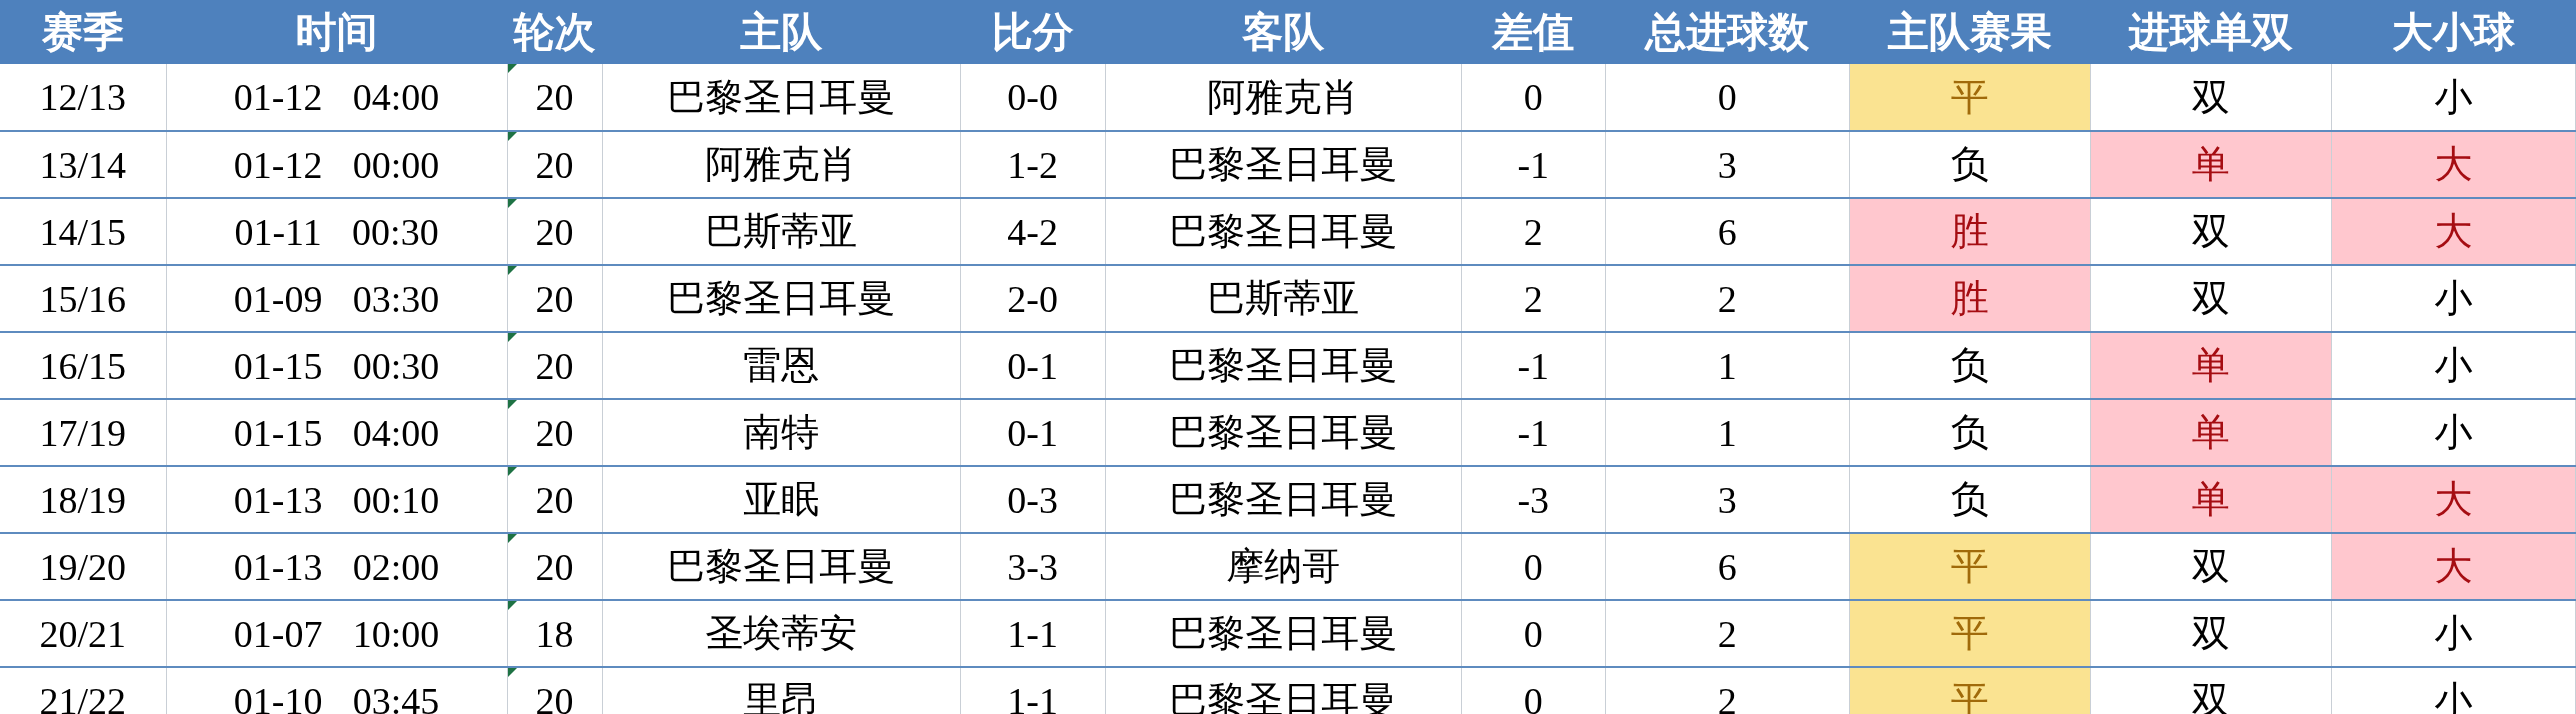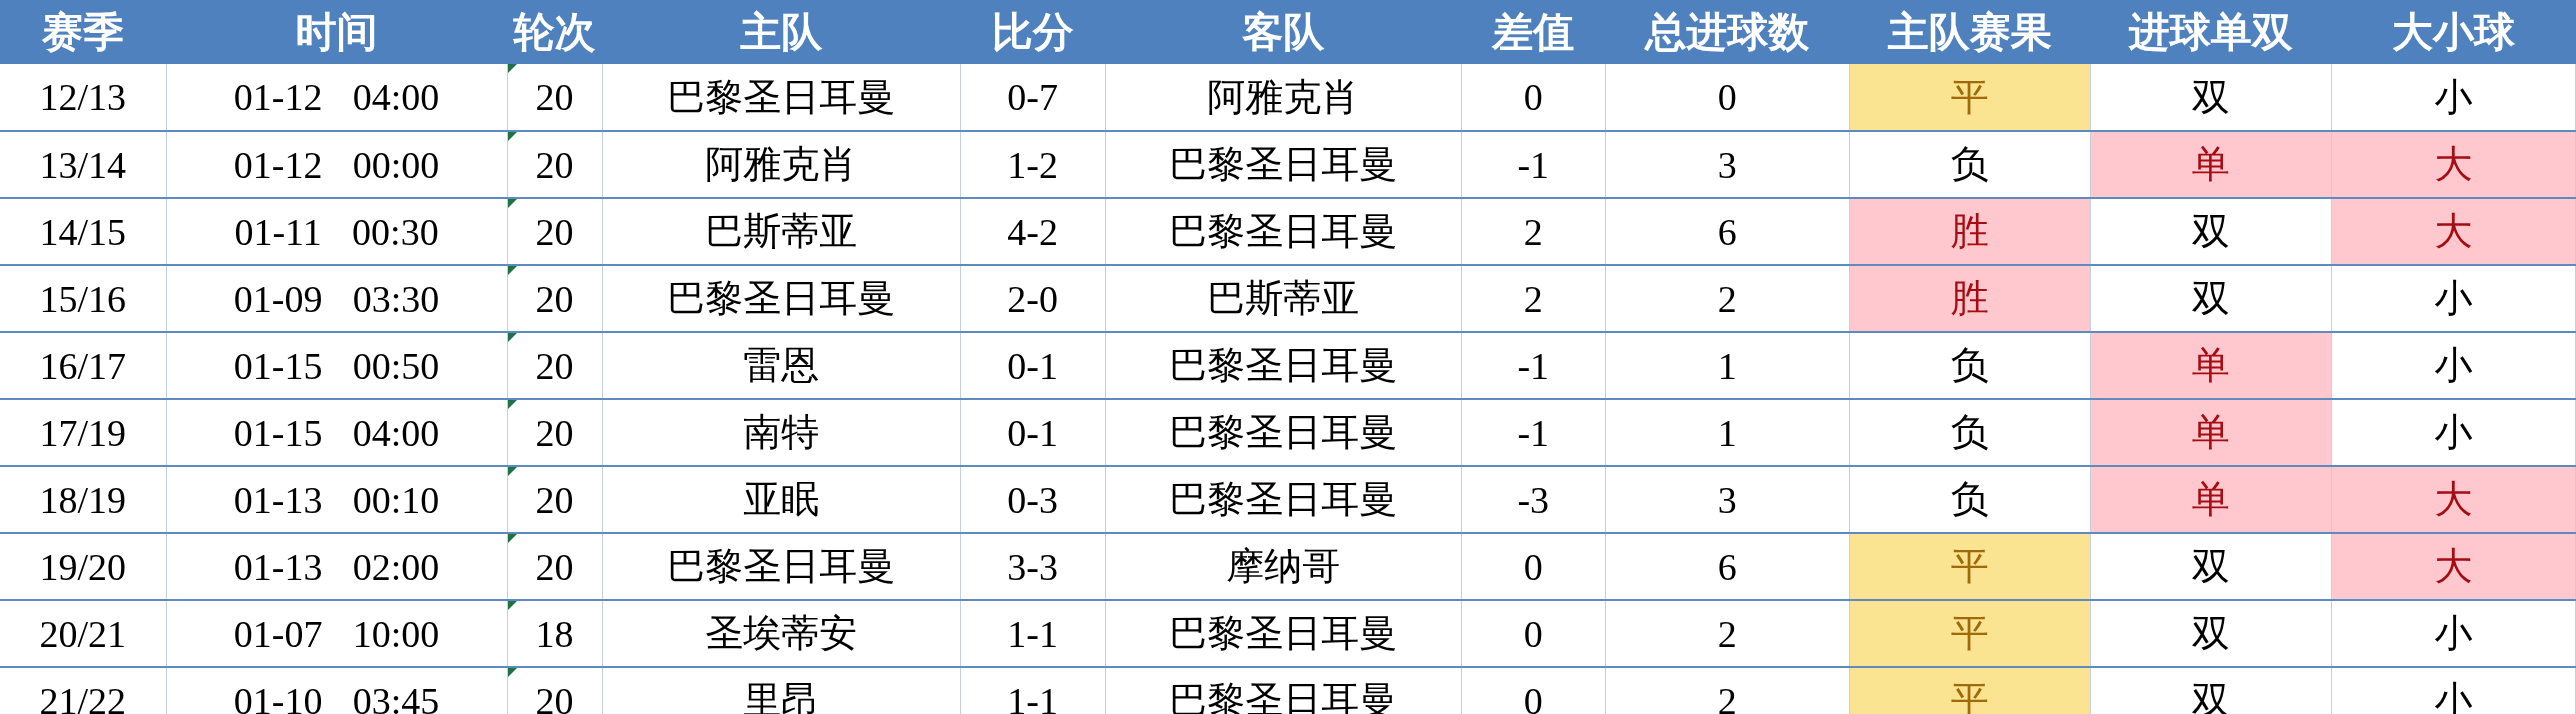--- a/index.html
+++ b/index.html
@@ -79,21 +79,21 @@
         <th>进球单双</th>
         <th>大小球</th>
       </tr>
   </thead>
   <tbody id="table-body">
       <tr>
         <td class="cell-season"><span class="cell-text">12/13</span></td>
         <td class="cell-time"><span class="cell-text">01-12 04:00</span></td>
         <td class="cell-round"><span class="tri"></span><span class="cell-text">20</span></td>
         <td class="cell-home"><span class="cell-text">巴黎圣日耳曼</span></td>
-        <td class="cell-score"><span class="cell-text">0-7</span></td>
+        <td class="cell-score"><span class="cell-text">0-0</span></td>
         <td class="cell-away"><span class="cell-text">阿雅克肖</span></td>
         <td class="cell-diff"><span class="cell-text">0</span></td>
         <td class="cell-goals"><span class="cell-text">0</span></td>
         <td class="cell-result style-draw"><span class="cell-text">平</span></td>
         <td class="cell-odd_even"><span class="cell-text">双</span></td>
         <td class="cell-size"><span class="cell-text">小</span></td>
       </tr>
       <tr>
         <td class="cell-season"><span class="cell-text">13/14</span></td>
         <td class="cell-time"><span class="cell-text">01-12 00:00</span></td>
@@ -127,22 +127,22 @@
         <td class="cell-home"><span class="cell-text">巴黎圣日耳曼</span></td>
         <td class="cell-score"><span class="cell-text">2-0</span></td>
         <td class="cell-away"><span class="cell-text">巴斯蒂亚</span></td>
         <td class="cell-diff"><span class="cell-text">2</span></td>
         <td class="cell-goals"><span class="cell-text">2</span></td>
         <td class="cell-result style-hot"><span class="cell-text">胜</span></td>
         <td class="cell-odd_even"><span class="cell-text">双</span></td>
         <td class="cell-size"><span class="cell-text">小</span></td>
       </tr>
       <tr>
-        <td class="cell-season"><span class="cell-text">16/17</span></td>
-        <td class="cell-time"><span class="cell-text">01-15 00:50</span></td>
+        <td class="cell-season"><span class="cell-text">16/15</span></td>
+        <td class="cell-time"><span class="cell-text">01-15 00:30</span></td>
         <td class="cell-round"><span class="tri"></span><span class="cell-text">20</span></td>
         <td class="cell-home"><span class="cell-text">雷恩</span></td>
         <td class="cell-score"><span class="cell-text">0-1</span></td>
         <td class="cell-away"><span class="cell-text">巴黎圣日耳曼</span></td>
         <td class="cell-diff"><span class="cell-text">-1</span></td>
         <td class="cell-goals"><span class="cell-text">1</span></td>
         <td class="cell-result"><span class="cell-text">负</span></td>
         <td class="cell-odd_even style-hot"><span class="cell-text">单</span></td>
         <td class="cell-size"><span class="cell-text">小</span></td>
       </tr>

